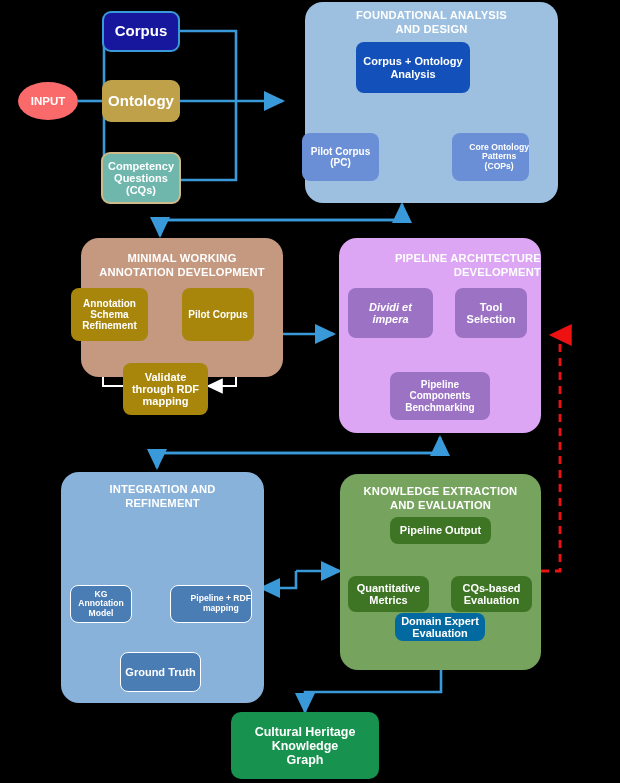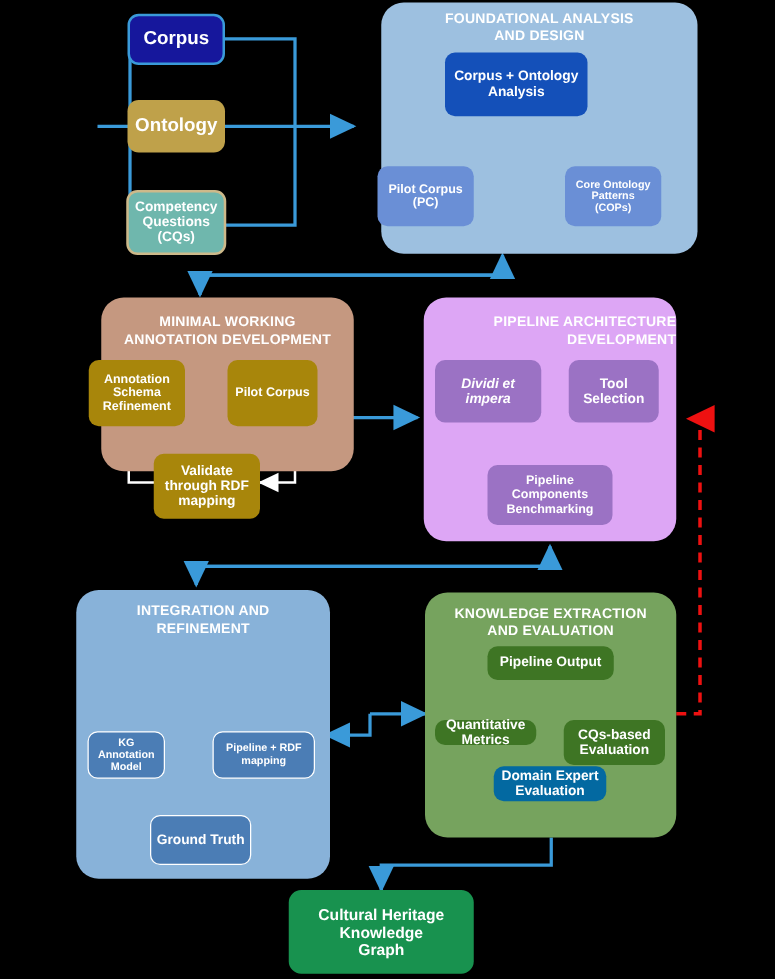--- a/index.html
+++ b/index.html
@@ -16,21 +16,21 @@
              font-weight:bold;font-size:11.2px;line-height:1.22;letter-spacing:.2px;}
 
   
   .ellipse{border-radius:50%;}
 
   
   .src{border-radius:9px;font-size:15px;}
 
   
   .inner{border-radius:8px;font-size:10px;}
-  .inner.sm{font-size:8.6px;}
+  .inner.sm{font-size:8.6px;justify-content:flex-end;}
   .inner.lg{font-size:11px;}
 </style>
 </head>
 <body>
 
 <div id="stage">
 
   <svg id="wires" viewBox="0 0 620 783">
     <defs>
       <marker id="ab" markerWidth="9" markerHeight="9" refX="7.4" refY="4.5" orient="auto">
@@ -98,20 +98,23 @@
       <path d="M440,544 L440,567 M389,567 L491,567 M389,567 L389,576" marker-end="url(#aw)"></path>
       <path d="M491,567 L491,576" marker-end="url(#aw)"></path>
       <path d="M440,544 L440,628" marker-end="url(#aw)"></path>
     </g>
 
     <g stroke="#ee1111" stroke-width="2.8" fill="none" stroke-dasharray="8 6">
       <path d="M541,571 L560,571 L560,335 L551,335" marker-end="url(#ar)"></path>
     </g>
   </svg>
 
+  <div class="node ellipse" style="left:18px;top:82px;width:60px;height:38px;background:#fb6a6a;font-size:11.5px;">
+    <span>INPUT</span>
+  </div>
 
   <div class="node src" style="left:102px;top:11px;width:78px;height:41px;background:#16179c;border:2.5px solid #3a9ad9;">
     <span>Corpus</span>
   </div>
   <div class="node src" style="left:102px;top:80px;width:78px;height:42px;background:#bfa14a;">
     <span>Ontology</span>
   </div>
   <div class="node src" style="left:101px;top:152px;width:80px;height:52px;background:#6fb7ad;border:2.5px solid #cdb98a;font-size:11px;">
     <span>Competency<br>Questions<br>(CQs)</span>
   </div>
@@ -167,21 +170,21 @@
   <div class="node inner lg" style="left:120px;top:652px;width:81px;height:40px;background:#4b7db5;border:1.6px solid #fff;">
     <span>Ground Truth</span>
   </div>
 
   <div class="grp" style="left:340px;top:474px;width:201px;height:196px;background:#76a35e;">
     <div class="grp-title" style="top:11px;">KNOWLEDGE EXTRACTION<br>AND EVALUATION</div>
   </div>
   <div class="node inner lg" style="left:390px;top:517px;width:101px;height:27px;background:#3e7524;">
     <span>Pipeline Output</span>
   </div>
-  <div class="node inner lg" style="left:348px;top:576px;width:81px;height:20px;background:#3e7524;">
+  <div class="node inner lg" style="left:348px;top:576px;width:81px;height:36px;background:#3e7524;">
     <span>Quantitative<br>Metrics</span>
   </div>
   <div class="node inner lg" style="left:451px;top:576px;width:81px;height:36px;background:#3e7524;">
     <span>CQs-based<br>Evaluation</span>
   </div>
   <div class="node inner lg" style="left:395px;top:613px;width:90px;height:28px;background:#0369a1;">
     <span>Domain Expert<br>Evaluation</span>
   </div>
 
   <div class="node" style="left:231px;top:712px;width:148px;height:67px;background:#18924f;border-radius:10px;font-size:12.5px;">

